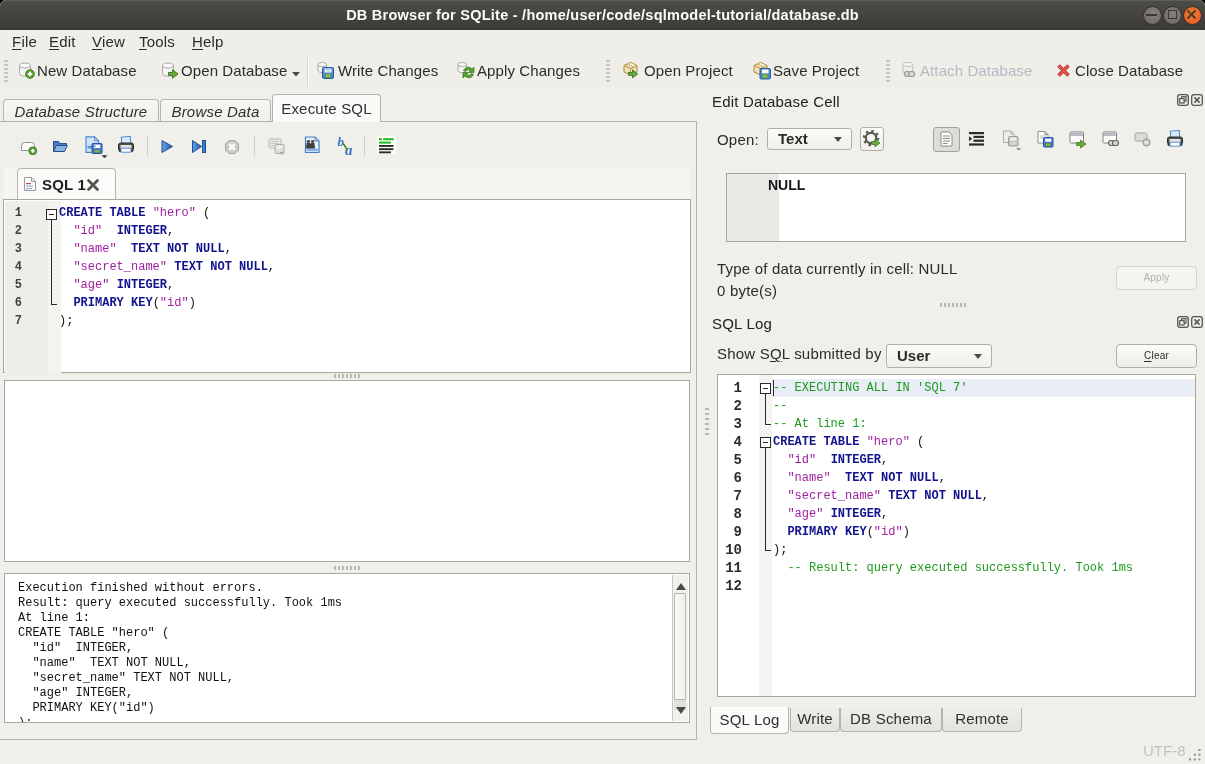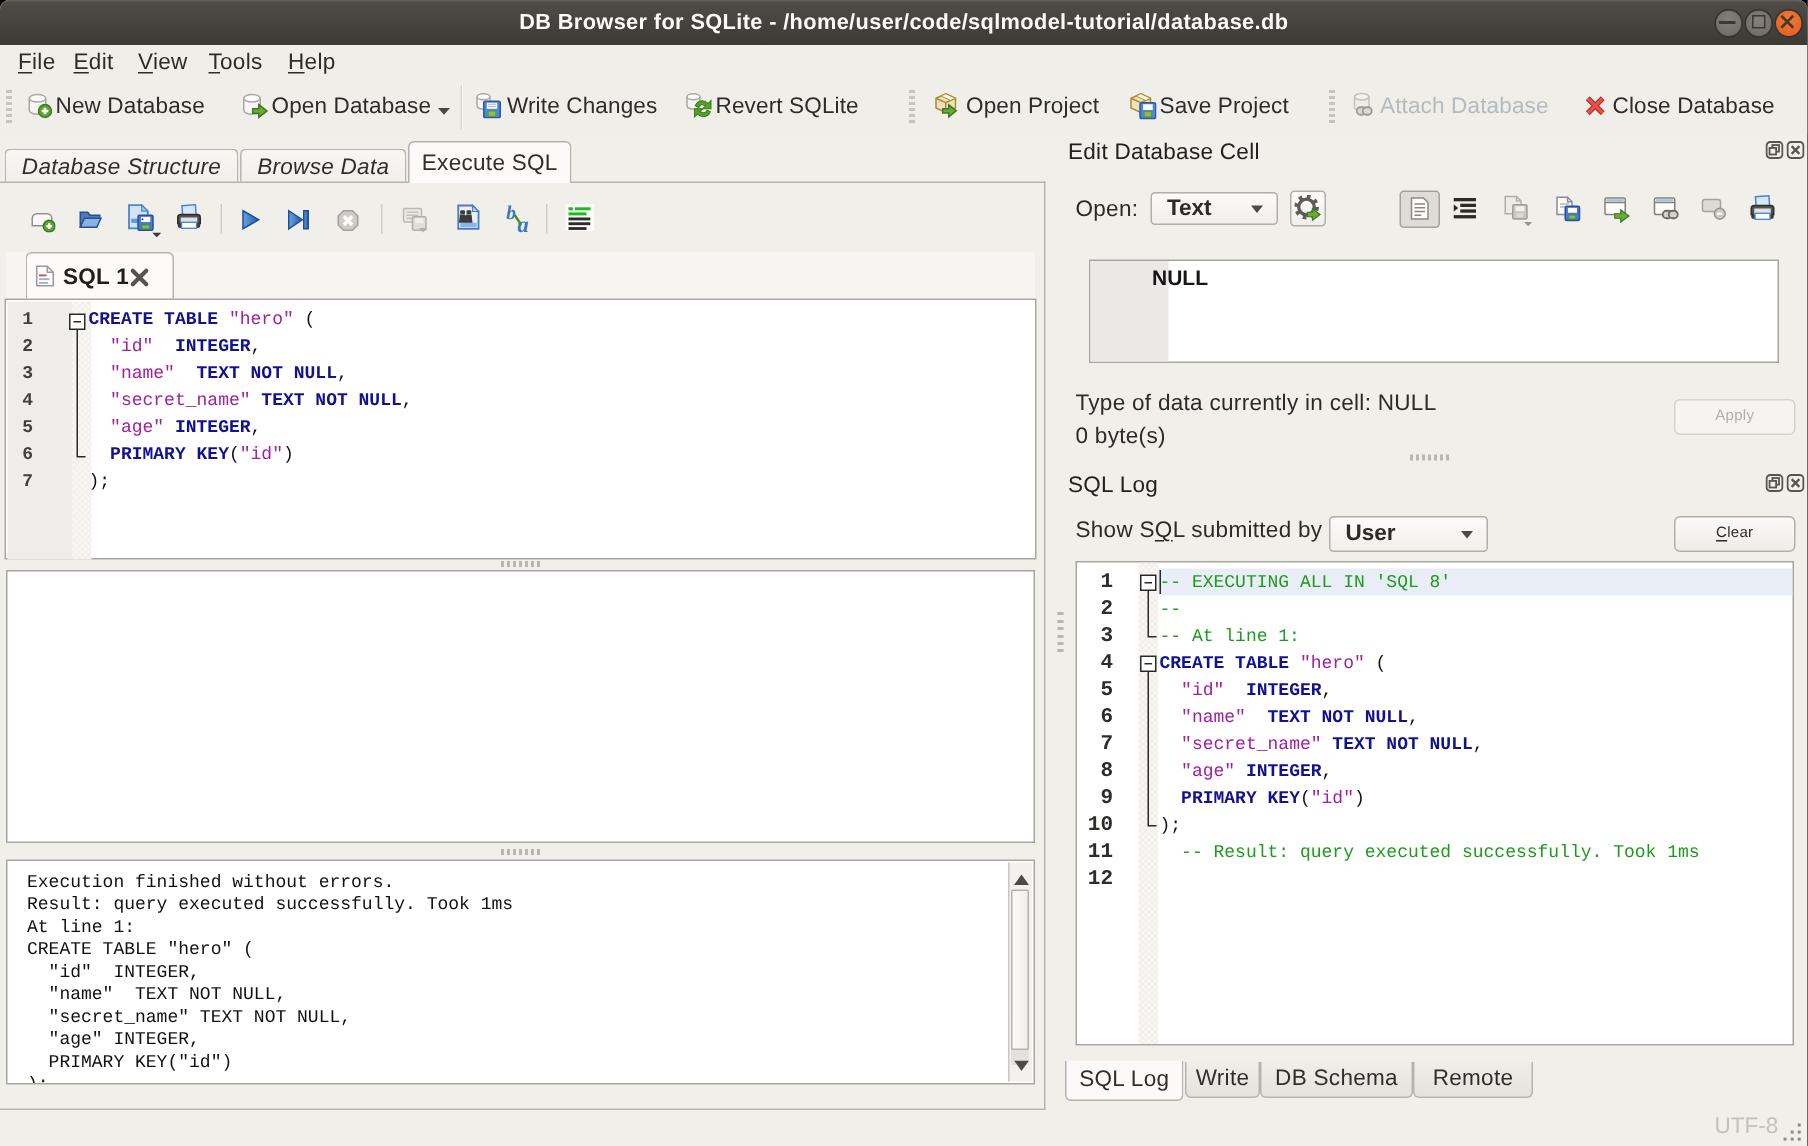--- a/index.html
+++ b/index.html
@@ -85,21 +85,21 @@
     <div class="menuitem" style="left:92px;"><u>V</u>iew</div>
     <div class="menuitem" style="left:139px;"><u>T</u>ools</div>
     <div class="menuitem" style="left:192px;"><u>H</u>elp</div>
   </div>
 
   <div id="toolbar">
     <div class="tbhandle" style="left:4px;"></div>
     <div class="tbtext" style="left:181px;">Open Database</div>
     <div class="tbtext" style="left:37px;">New Database</div>
     <div class="tbtext" style="left:338px;">Write Changes</div>
-    <div class="tbtext" style="left:477px;">Revert SQLite</div>
+    <div class="tbtext" style="left:477px;">Apply Changes</div>
     <div class="tbsep" style="left:307px;"></div>
     <div class="tbhandle" style="left:606px;"></div>
     <div class="tbtext" style="left:644px;">Open Project</div>
     <div class="tbtext" style="left:773px;">Save Project</div>
     <div class="tbhandle" style="left:886px;"></div>
     <div class="tbtext tbgray" style="left:920px;">Attach Database</div>
     <div class="tbtext" style="left:1075px;">Close Database</div>
   </div>
 
   <div class="mtab inactive" style="left:3px;width:156px;">Database Structure</div>
@@ -201,21 +201,21 @@
     <div class="rlnum" style="left:2px;top:166px;">10</div>
     <div class="rlnum" style="left:2px;top:184px;">11</div>
     <div class="rlnum" style="left:2px;top:202px;">12</div>
     <div class="foldbox" style="left:42px;top:8px;"></div>
     <div class="fline" style="left:47px;top:19px;width:1px;height:30px;"></div>
     <div class="fline" style="left:47px;top:49px;width:6px;height:1px;"></div>
     <div class="foldbox" style="left:42px;top:62px;"></div>
     <div class="fline" style="left:47px;top:73px;width:1px;height:102px;"></div>
     <div class="fline" style="left:47px;top:175px;width:6px;height:1px;"></div>
     <div class="fline" style="left:55px;top:5px;width:1px;height:16px;"></div>
-    <div class="rline" style="top:4px;"><span class="cmt">-- EXECUTING ALL IN 'SQL 8'</span></div>
+    <div class="rline" style="top:4px;"><span class="cmt">-- EXECUTING ALL IN 'SQL 7'</span></div>
     <div class="rline" style="top:22px;"><span class="cmt">--</span></div>
     <div class="rline" style="top:40px;"><span class="cmt">-- At line 1:</span></div>
     <div class="rline" style="top:58px;"><span class="kw">CREATE TABLE</span> <span class="str">"hero"</span> (</div>
     <div class="rline" style="top:76px;">  <span class="str">"id"</span>  <span class="kw">INTEGER</span>,</div>
     <div class="rline" style="top:94px;">  <span class="str">"name"</span>  <span class="kw">TEXT NOT NULL</span>,</div>
     <div class="rline" style="top:112px;">  <span class="str">"secret_name"</span> <span class="kw">TEXT NOT NULL</span>,</div>
     <div class="rline" style="top:130px;">  <span class="str">"age"</span> <span class="kw">INTEGER</span>,</div>
     <div class="rline" style="top:148px;">  <span class="kw">PRIMARY KEY</span>(<span class="str">"id"</span>)</div>
     <div class="rline" style="top:166px;">);</div>
     <div class="rline" style="top:184px;">  <span class="cmt">-- Result: query executed successfully. Took 1ms</span></div>

